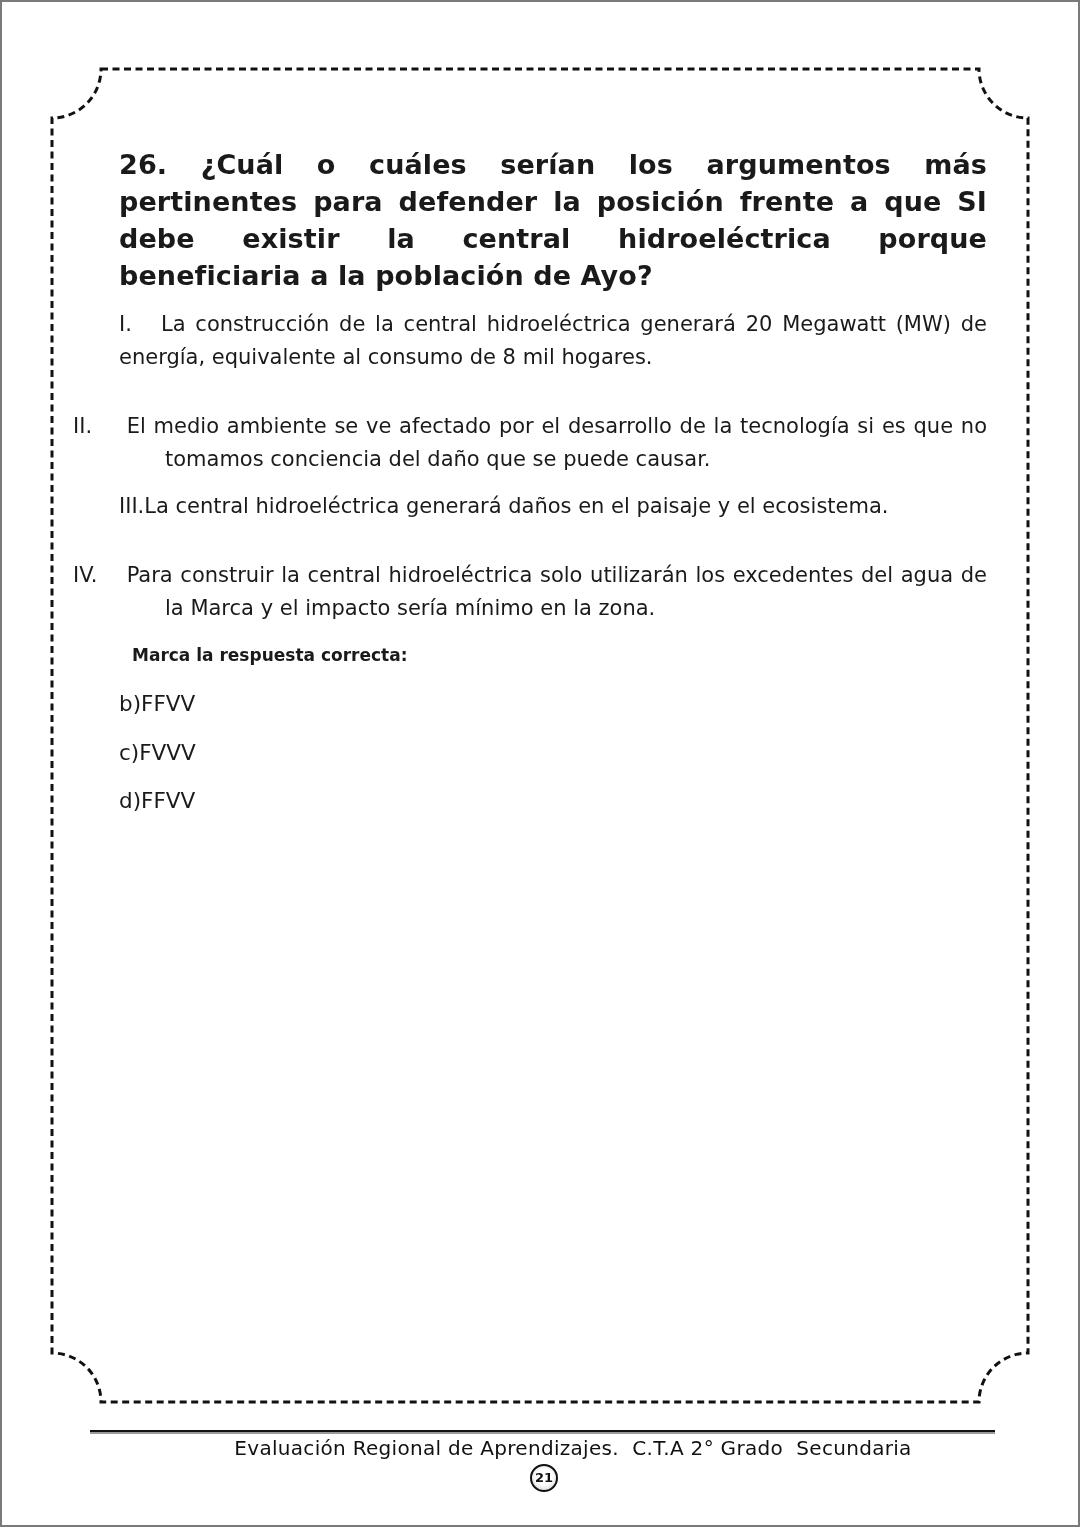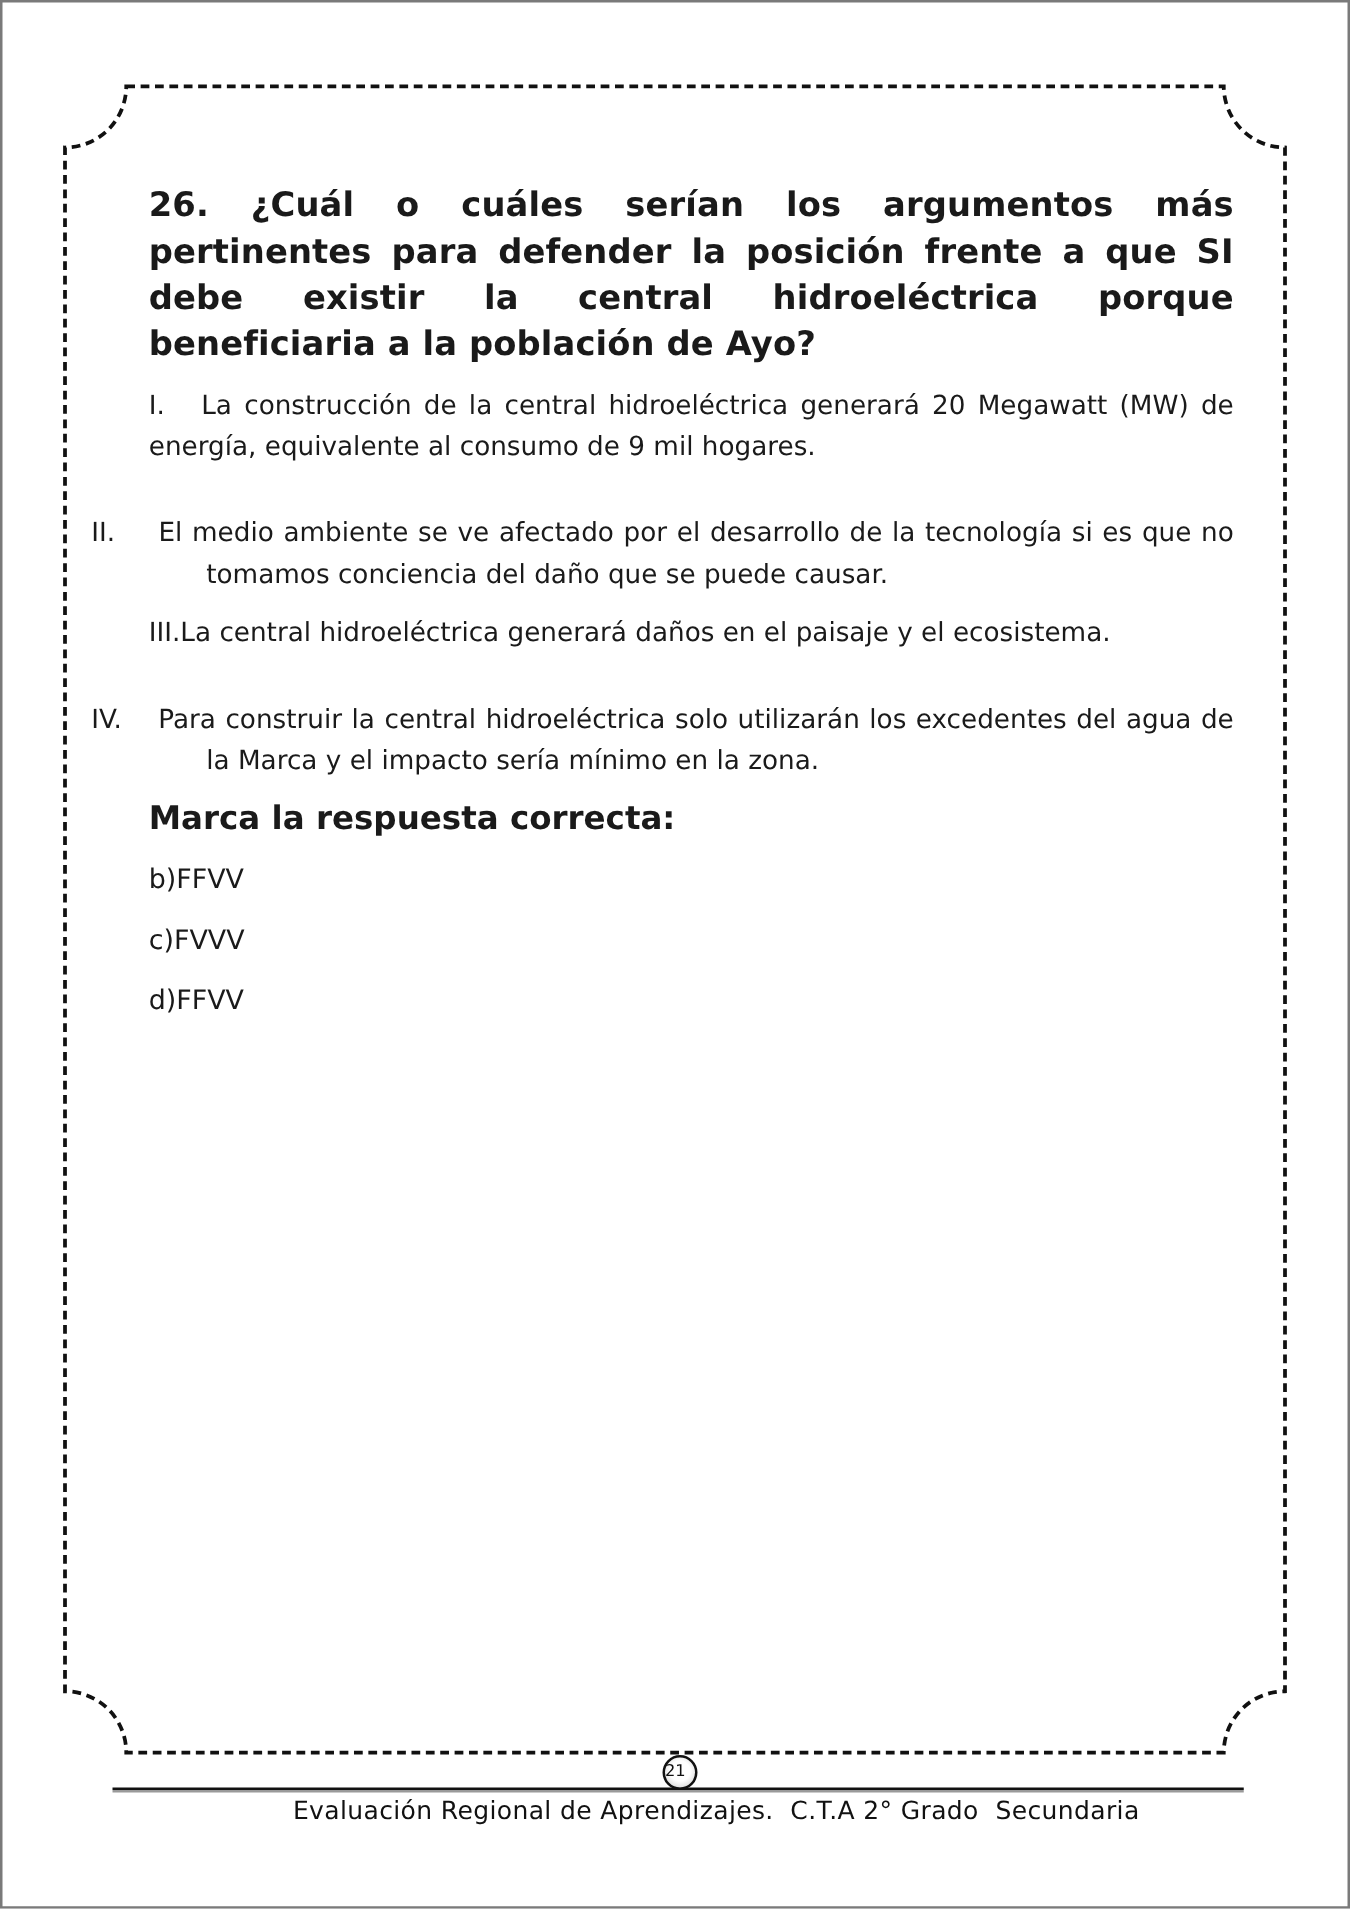--- a/index.html
+++ b/index.html
@@ -38,23 +38,23 @@
     }
     .stmt.hang {
       padding-left: 46px;
       text-indent: -46px;
       margin-top: 36px;
     }
     .stmt .num { display: inline-block; }
     .stmt.s1 .num { width: 42px; }
     .instruction {
       font-weight: bold;
-      font-size: 26px;
+      font-size: 17px;
       line-height: 33px;
-      margin: 2px 0 15px 0;
+      margin: 2px 0 15px 13px;
     }
     .option {
       font-size: 21.5px;
       line-height: 33px;
       margin: 0 0 15.5px 0;
     }
     .footer-rule {
       position: absolute; left: 90px; top: 1430px;
       width: 905px; height: 2px; background: #111;
     }
@@ -64,26 +64,26 @@
     }
     .footer-text {
       position: absolute; left: 0; top: 1435px;
       width: 1146px; text-align: center;
       font-size: 20px; line-height: 26px;
       color: #111;
       letter-spacing: 0.3px;
       white-space: pre;
     }
     .page-number {
-      position: absolute; left: 530px; top: 1404px;
+      position: absolute; left: 530px; top: 1464px;
       width: 24px; height: 24px;
       border: 2.5px solid #111; border-radius: 50%;
       background: radial-gradient(circle at 50% 45%, #ffffff 45%, #c8c8c8 100%);
-      font-size: 13px; font-weight: normal; line-height: 24px;
-      color: #111;
+      font-size: 13px; font-weight: bold; line-height: 24px;
+      text-align: center; color: #111;
       box-sizing: content-box;
     }
   </style>
 </head>
 <body>
 
 <div class="page-outline"></div>
 
 <svg class="frame" width="1080" height="1527">
   <path d="M101,69 L979,69
@@ -92,21 +92,21 @@
            A49,49 0 0 0 979,1402
            L101,1402
            A49,49 0 0 0 52,1353
            L52,118
            A49,49 0 0 0 101,69 Z" fill="none" stroke="#111" stroke-width="3" stroke-dasharray="7,4.5"></path>
 </svg>
 
 <div class="content">
   <p class="question">26. ¿Cuál o cuáles serían los argumentos más pertinentes para defender la posición frente a que SI debe existir la central hidroeléctrica porque beneficiaria a la población de Ayo?</p>
 
-  <p class="stmt s1"><span class="num">I.</span><span>La construcción de la central hidroeléctrica generará 20 Megawatt (MW) de energía, equivalente al consumo de 9 mil hogares.</span></p>
+  <p class="stmt s1"><span class="num">I.</span><span>La construcción de la central hidroeléctrica generará 20 Megawatt (MW) de energía, equivalente al consumo de 8 mil hogares.</span></p>
 
   <p class="stmt hang"><span class="num">II.</span> <span>El medio ambiente se ve afectado por el desarrollo de la tecnología si es que no tomamos conciencia del daño que se puede causar.</span></p>
 
   <p class="stmt"><span class="num">III.</span><span>La central hidroeléctrica generará daños en el paisaje y el ecosistema.</span></p>
 
   <p class="stmt hang"><span class="num">IV.</span> <span>Para construir la central hidroeléctrica solo utilizarán los excedentes del agua de la Marca y el impacto sería mínimo en la zona.</span></p>
 
   <p class="instruction">Marca la respuesta correcta:</p>
 
   <div class="option"><span>b)</span><span>FFVV</span></div>

